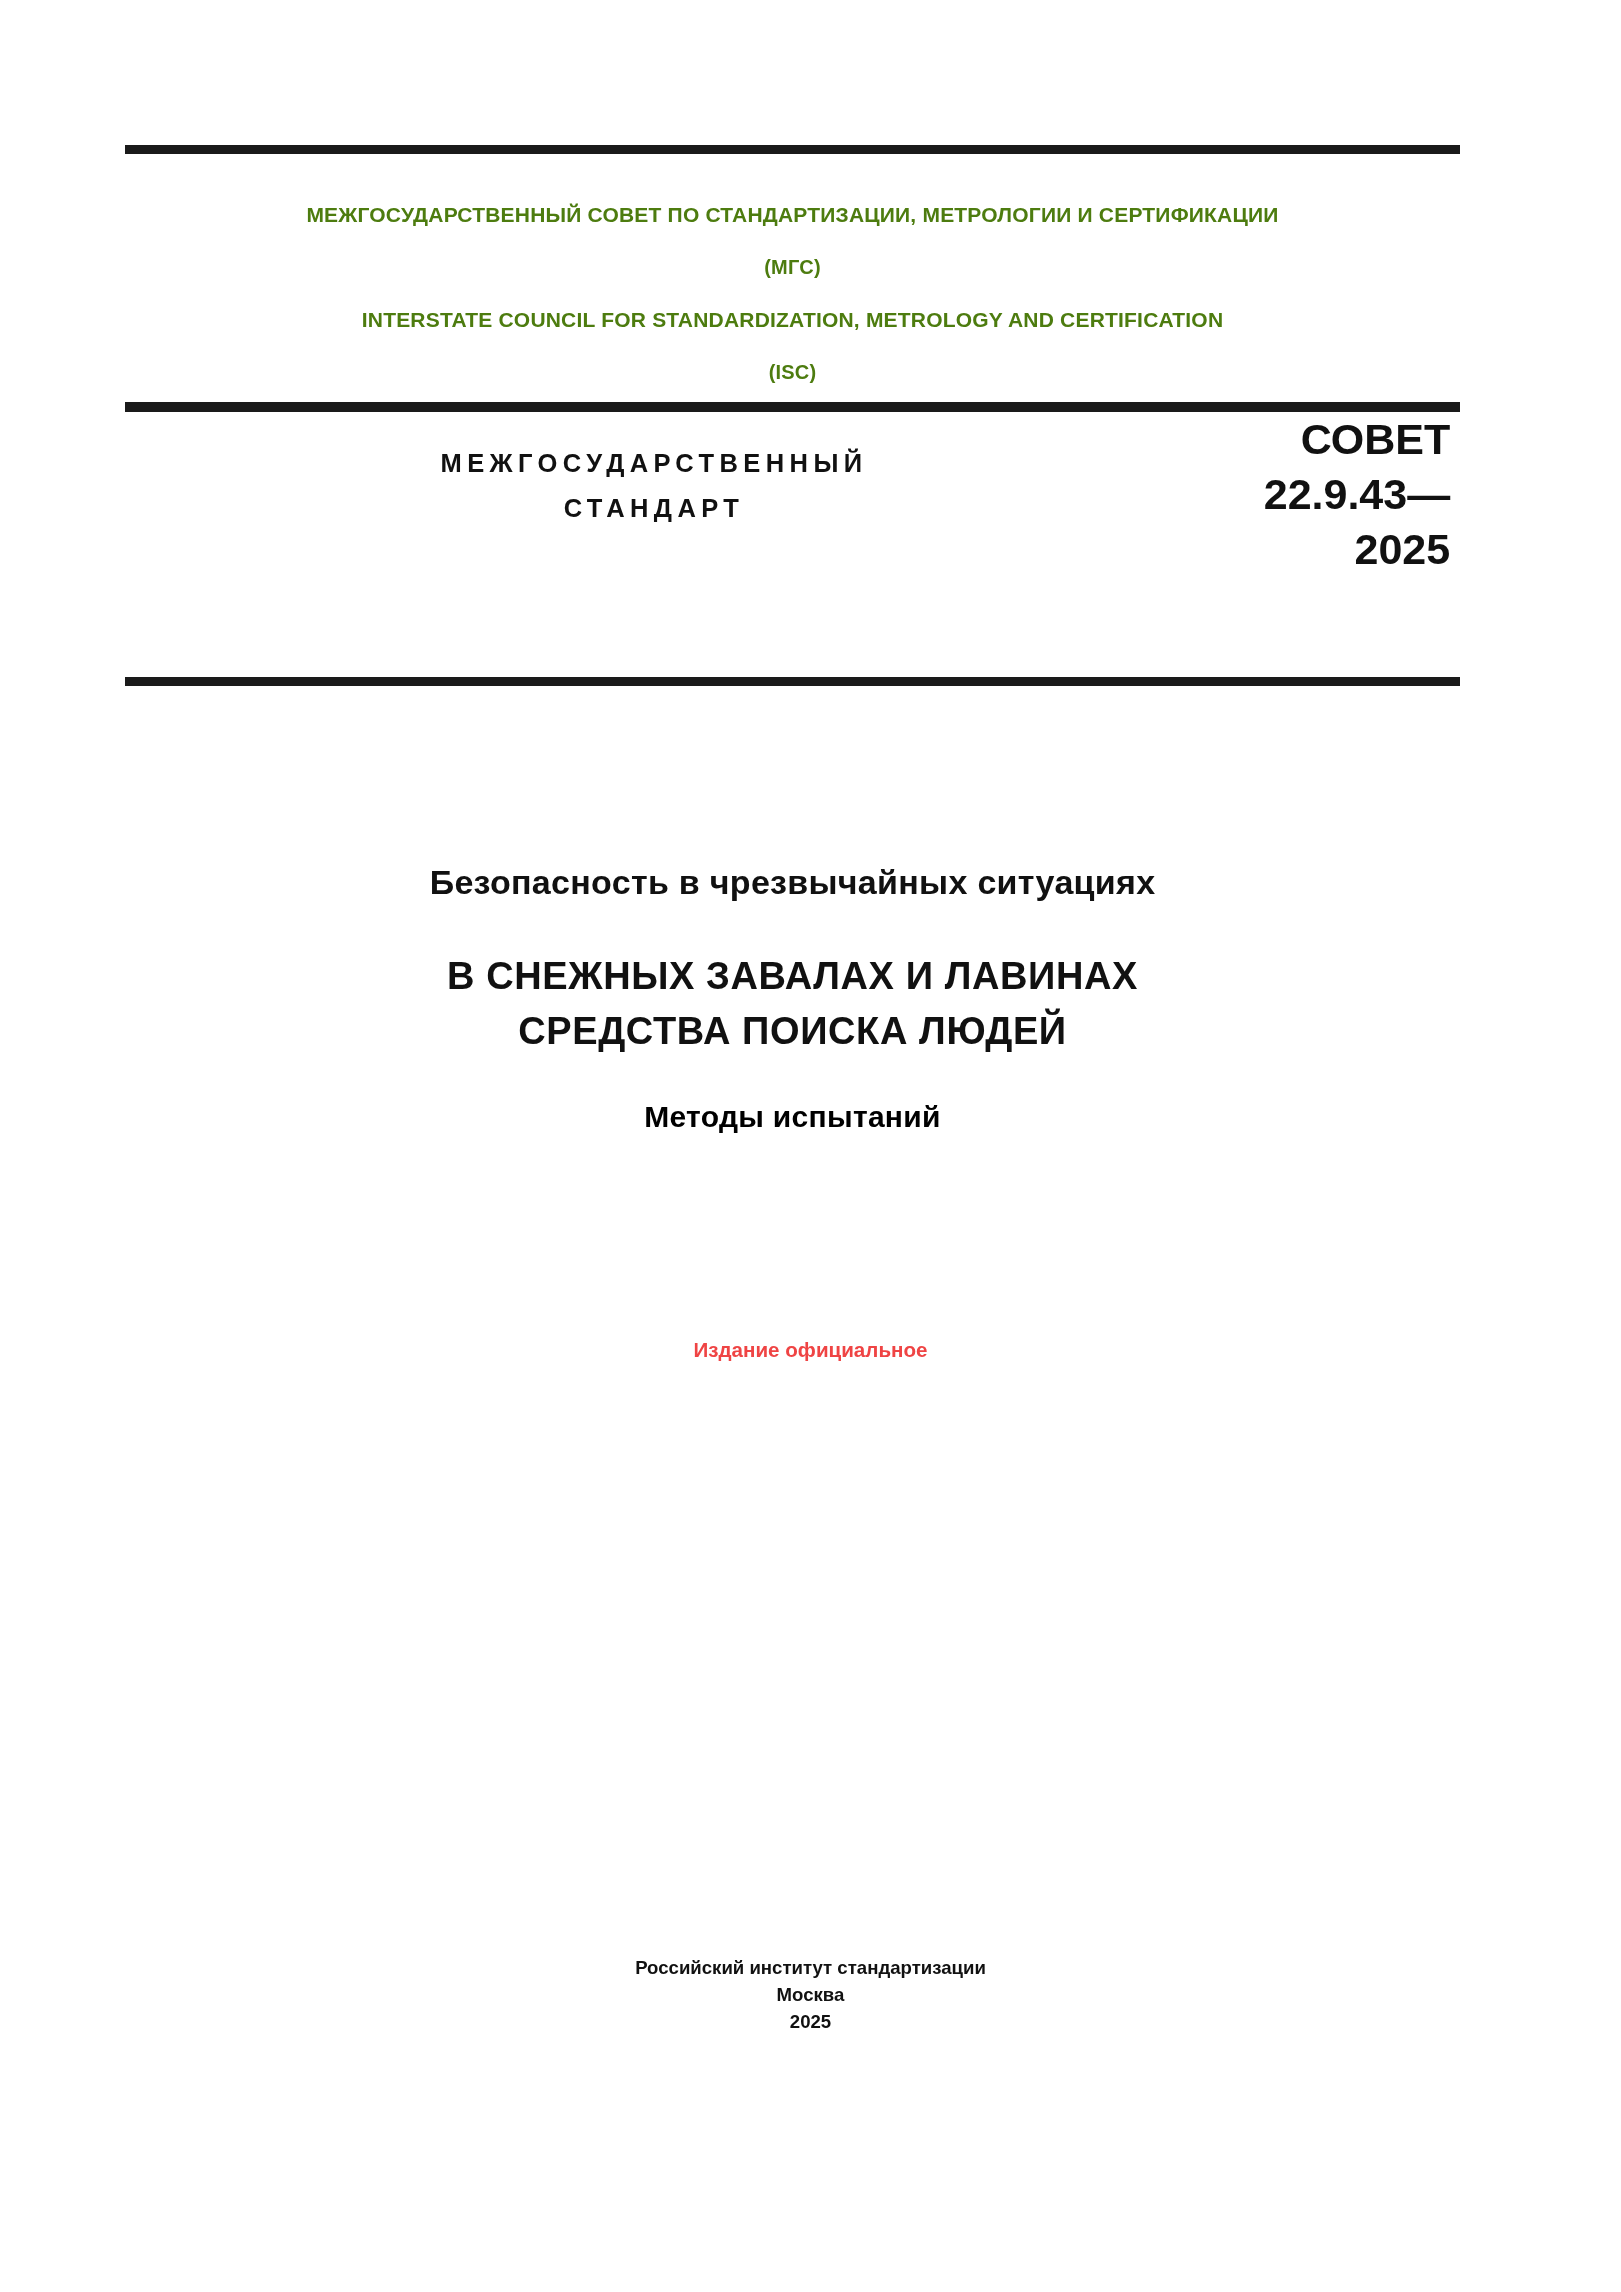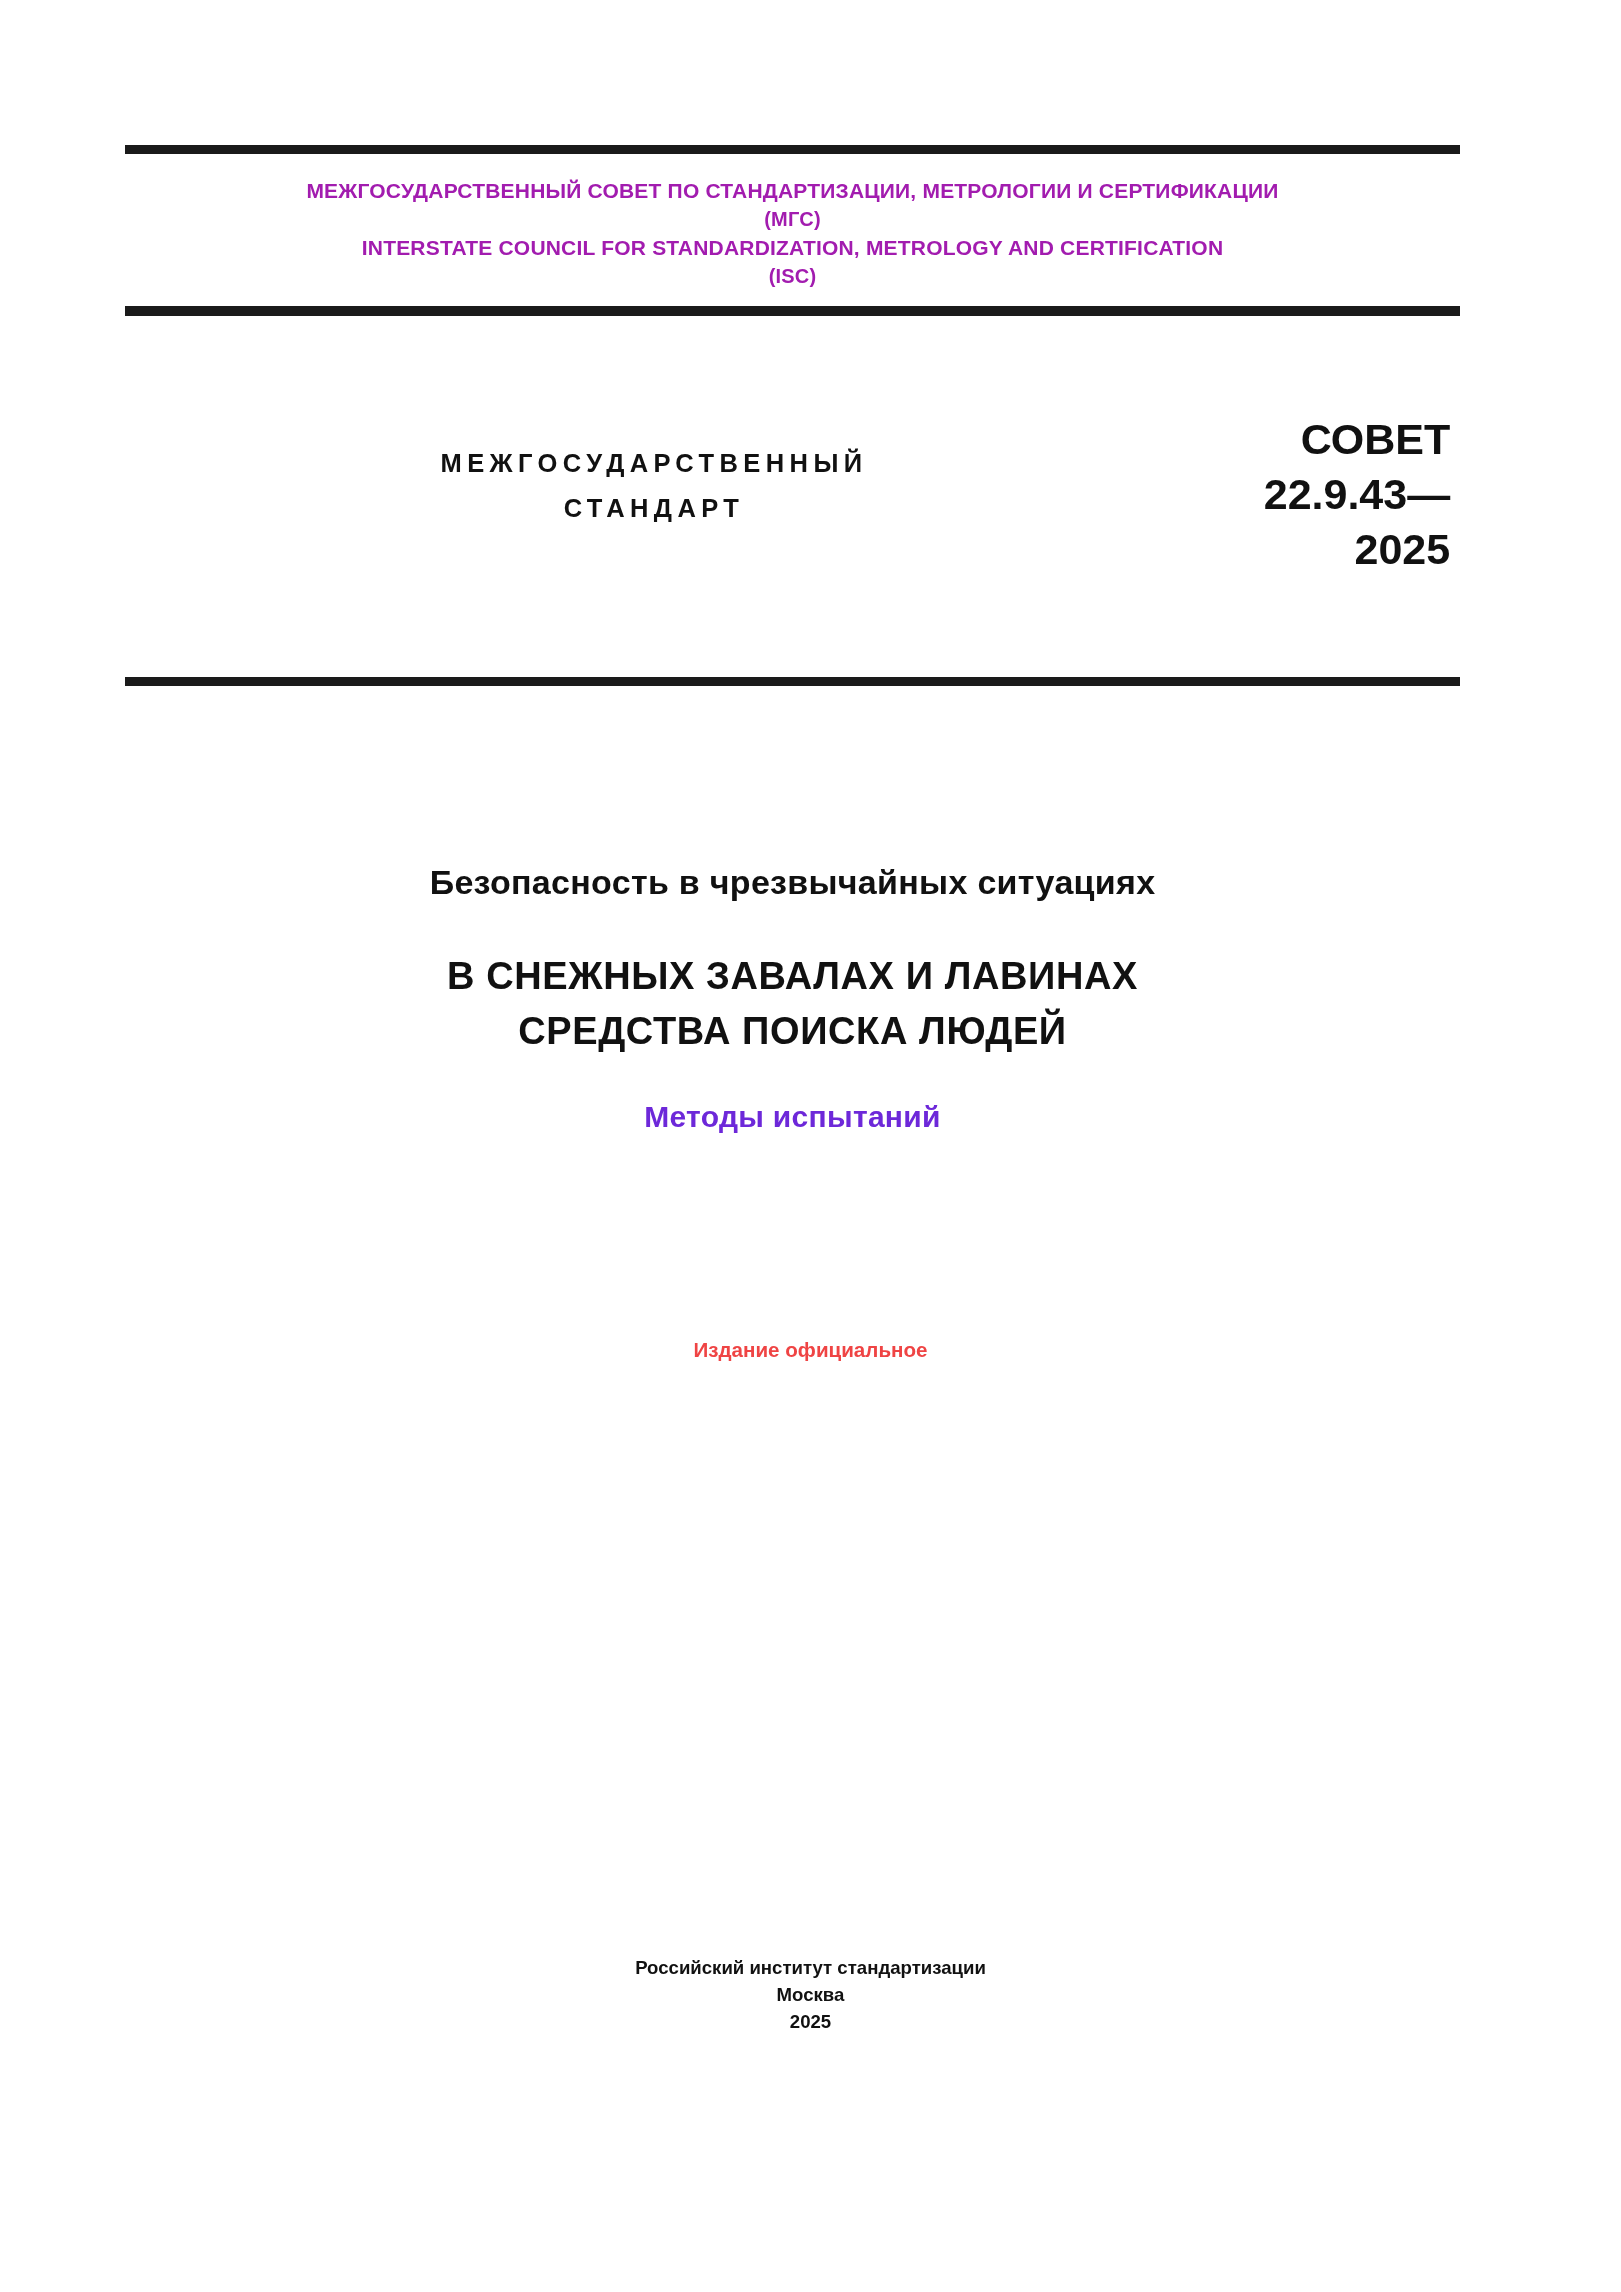--- a/index.html
+++ b/index.html
@@ -40,21 +40,22 @@
   }
   .org-lines {
     padding: 23.5px 0 15.7px 0;
     text-align: center;
   }
   .org-line {
     font-size: 21px;
     font-weight: bold;
     letter-spacing: 0.2px;
     line-height: 1.38;
-    color: #a21caf;
+    color: #4d7c0f;
+    margin-top: 24px;
   }
   .org-line.sub {
     font-size: 20px;
   }
 
   
   .mid-block {
     position: absolute;
     left: 125px;
     top: 358px;
@@ -113,21 +114,21 @@
     font-weight: bold;
     line-height: 1.45;
     letter-spacing: 0.6px;
     margin-bottom: 41px;
     color: #111;
   }
   .title-3 {
     font-size: 30px;
     font-weight: bold;
     letter-spacing: 0.3px;
-    color: #6d28d9;
+    color: #000000;
   }
 
   .official {
     position: absolute;
     left: 0;
     top: 1338px;
     width: 1621px;
     text-align: center;
     font-size: 20.6px;
     font-weight: bold;

